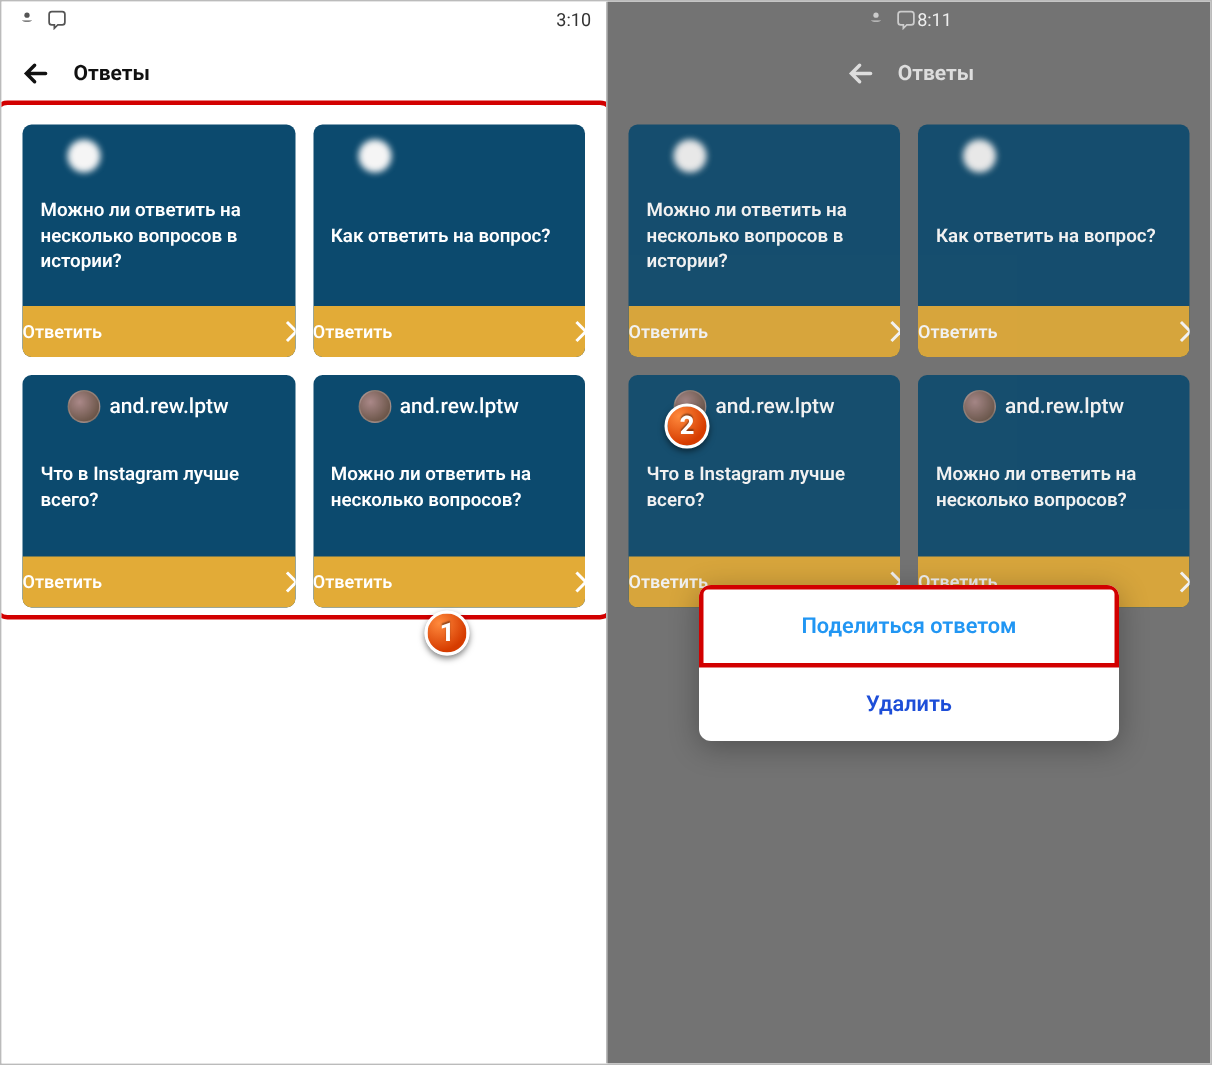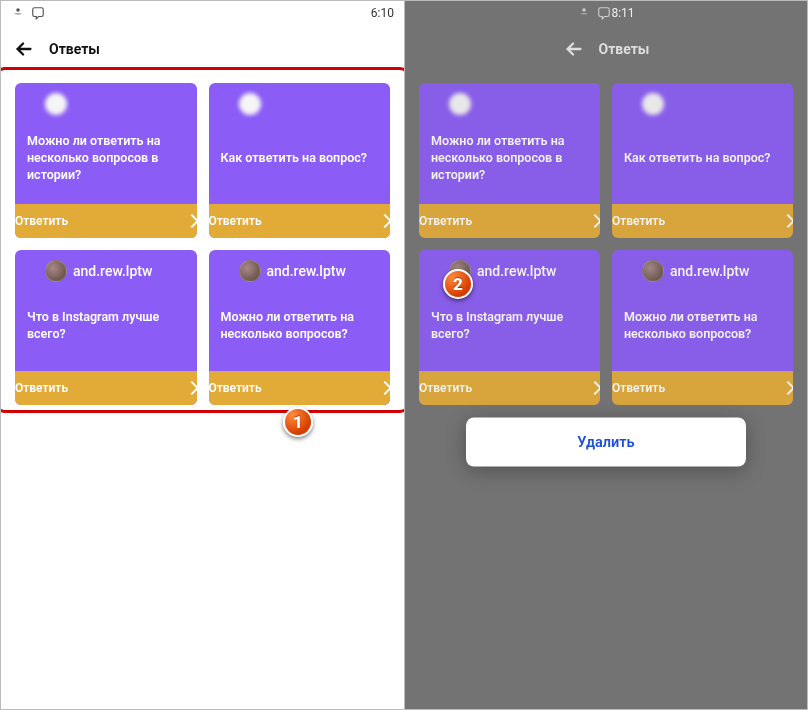--- a/index.html
+++ b/index.html
@@ -54,21 +54,21 @@
     gap: 12px;
     position: relative;
   }
   .highlight-box {
     position: absolute;
     border: 3px solid #d20000;
     border-radius: 10px;
     pointer-events: none;
   }
   .card {
-    background: #8b5cf6;
+    background: #0c4a6e;
     border-radius: 6px;
     display: flex;
     flex-direction: column;
     color: #fff;
     min-height: 155px;
     overflow: hidden;
   }
   .card-head {
     padding: 10px 10px 6px;
     display: flex;
@@ -173,21 +173,21 @@
   <div class="status-bar">
     <div class="status-icons">
       <svg viewBox="0 0 24 24" fill="#555">
           <circle cx="12" cy="7" r="3"></circle>
           <path d="M6 13c2 2 10 2 12 0M9 14l-3 6M15 14l3 6"></path>
         </svg>
       <svg viewBox="0 0 24 24" fill="none" stroke="#555" stroke-width="2">
           <path d="M6 3h12a3 3 0 013 3v9a3 3 0 01-3 3h-5l-4 4v-4H6a3 3 0 01-3-3V6a3 3 0 013-3z"></path>
         </svg>
     </div>
-    <span>6:10</span>
+    <span>3:10</span>
   </div>
   <div class="app-header">
     <svg class="back-arrow" viewBox="0 0 24 24" fill="none" stroke="#111" stroke-width="2.5" stroke-linecap="round">
         <path d="M19 12H5M11 18l-6-6 6-6"></path>
       </svg>
     <h1>Ответы</h1>
   </div>
   <div class="content">
     <div class="highlight-box" style="top:-6px;left:-6px;right:-6px;height:346px;"></div>
     <div class="grid">
@@ -306,17 +306,18 @@
           </div>
         <div class="card-body">Можно ли ответить на несколько вопросов?</div>
         <div class="card-foot">
             <span>Ответить</span>
             <span class="chevron"></span>
           </div>
       </div>
     </div>
 
     <div class="action-sheet">
+      <div class="action-item blue highlight-share">Поделиться ответом</div>
       <div class="action-item black">Удалить</div>
     </div>
     <div class="badge" style="top:196px; left:38px;">2</div>
   </div>
 </div>
 
 </body></html>

